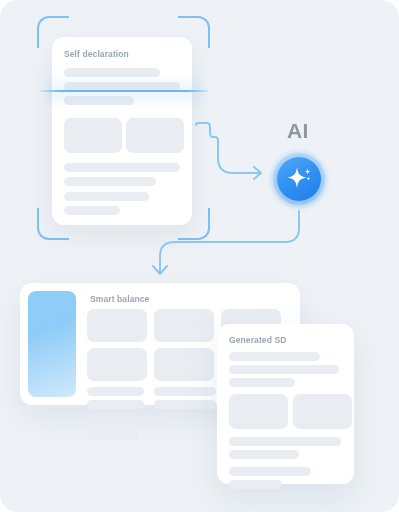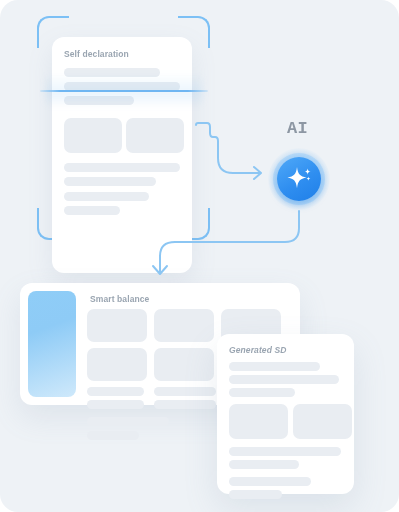--- a/index.html
+++ b/index.html
@@ -85,21 +85,21 @@
     border-radius: 6px;
   }
   .sk.bar { border-radius: 7px; }
   .sk.box { border-radius: 7px; }
 
   
   #card-self {
     left: 52px;
     top: 37px;
     width: 140px;
-    height: 236px;
+    height: 188px;
     box-shadow: 0 10px 26px rgba(120,140,170,.13);
   }
   #card-self .card-title {
     position: absolute;
     left: 12px;
     top: 12px;
     font-size: 8.5px;
   }
   #card-self .sk { position: absolute; }
 
@@ -125,25 +125,24 @@
     height: 34px;
     background: linear-gradient(180deg, rgba(125,190,245,0) 0%, rgba(125,190,245,.16) 60%, rgba(125,190,245,0) 100%);
     filter: blur(3px);
   }
 
   
   .ai-label {
     position: absolute;
     left: 287px;
     top: 119px;
-    font-size: 17px;
+    font-size: 21px;
     font-weight: 700;
     color: #8d97a3;
     letter-spacing: .3px;
-    font-family: Liberation Mono, monospace;
   }
   .ai-badge-wrap {
     position: absolute;
     left: 268px;
     top: 148px;
     width: 62px;
     height: 62px;
   }
   .ai-halo {
     position: absolute;
@@ -197,25 +196,24 @@
     width: 48px;
     height: 106px;
     border-radius: 8px;
     background: linear-gradient(160deg, #8fcdf7 0%, #8ecbf6 35%, #cfe9fb 100%);
   }
   #card-smart .sk { position: absolute; }
 
   
   #card-gen {
     left: 217px;
-    top: 334px;
+    top: 324px;
     width: 137px;
     height: 160px;
     box-shadow: 0 14px 34px rgba(120,140,170,.16);
-    font-style: italic;
   }
   #card-gen .card-title {
     position: absolute;
     left: 12px;
     top: 11px;
     font-size: 8.5px;
   }
   #card-gen .sk { position: absolute; }
 </style>
 </head>

